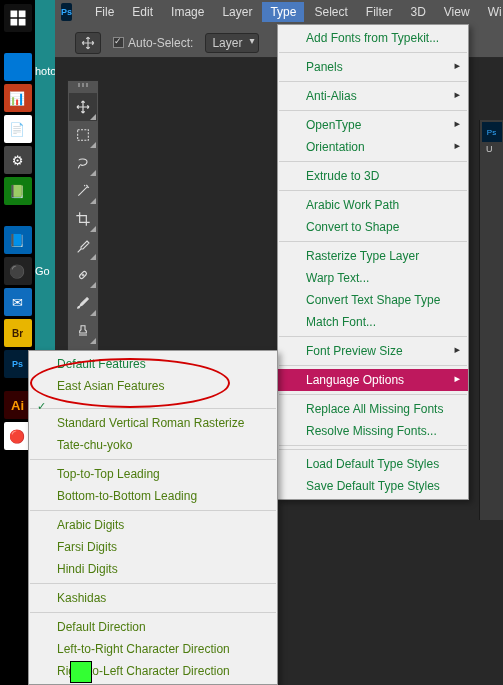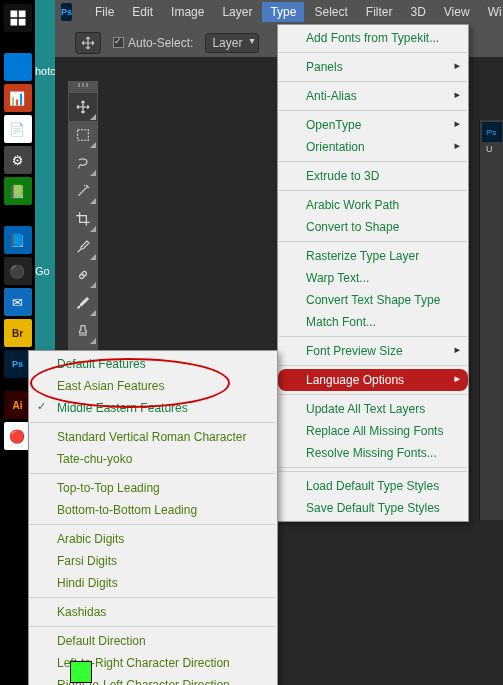--- a/index.html
+++ b/index.html
@@ -42,21 +42,21 @@
 
   
   .rpanel { position:absolute; right:0; top:120px; width:24px; height:400px; background:#3a3a3a; border-left:1px solid #1a1a1a;}
   .rpanel .tab{width:20px;height:20px;margin:2px auto;font-size:8px;color:#31a8ff;background:#001e36;display:flex;align-items:center;justify-content:center;}
   .rpanel .lab{color:#ccc;font-size:9px;writing-mode:horizontal-tb;padding:2 0;}
 
   
   .menu { position: absolute; background: #f0f0f0; border: 1px solid #979797; box-shadow: 3px 3px 6px rgba(0,0,0,0.35); padding: 2px 0; }
   .menu-item { padding: 4px 28px 4px 28px; color: #15803d; cursor: default; white-space: nowrap; position: relative; display:flex; align-items:center;}
   .menu-item.disabled { color: #4d7c0f; }
-  .menu-item.hi { background: #b91c1c; color: #fff; border-radius: 8px; }
+  .menu-item.hi { background: #be185d; color: #fff; }
   .menu-item.hi.hasfly::after { color:#fff; }
   .menu-item.hasfly::after { content: '▸'; position: absolute; right: 8px; top: 3px; font-size: 11px; color:#333;}
   .menu-sep { height: 1px; background: #d0d0d0; margin: 3px 1px; }
   .menu-check { position: absolute; left: 8px; top: 3px; font-size: 11px; }
 
   #type-menu { left: 277px; top: 24px; width: 192px; }
   #lang-menu { left: 28px; top: 350px; width: 250px; }
 
   
   .anno { position: absolute; border: 2px solid #d10000; border-radius: 50%; pointer-events: none; }
@@ -82,21 +82,21 @@
   <div class="ticon" style="background:#c43e1c">📊</div>
   <div class="ticon" style="background:#fff;color:#333">📄</div>
   <div class="ticon" style="background:#444">⚙</div>
   <div class="ticon" style="background:#107c10">📗</div>
   <div class="taskbar-label" style="top:265px">Go</div>
   <div class="ticon" style="margin-top:18px;background:#0063b1">📘</div>
   <div class="ticon" style="background:#222">⚫</div>
   <div class="ticon" style="background:#0f6cbd">✉</div>
   <div class="ticon" style="background:#e8b500;color:#3a1d00;font-size:10px;font-weight:bold">Br</div>
   <div class="ticon" style="background:#001e36;color:#31a8ff;font-size:9px;font-weight:bold">Ps</div>
-  <div class="ticon" style="margin-top:10px;background:#300;color:#f90;font-size:10px;font-weight:bold">Ai</div>
+  <div class="ticon" style="margin-top:10px;background:#300;color:#f90;font-size:13px;font-weight:bold">Ai</div>
   <div class="ticon" style="background:#fff">🔴</div>
 </div>
 
 <div class="ps-window">
   <div class="ps-titlebar">
     <div class="ps-logo">Ps</div>
     <div class="menubar" id="menubar">
         <span>File</span>
         <span>Edit</span>
         <span>Image</span>
@@ -262,23 +262,20 @@
     <div class="menu-sep"></div>
     <div class="menu-item hasfly">
       <span>Font Preview Size</span>
     </div>
     <div class="menu-sep"></div>
     <div class="menu-item hasfly hi">
       <span>Language Options</span>
     </div>
     <div class="menu-sep"></div>
     <div class="menu-item">
-      <span>Update All Text Layers</span>
-    </div>
-    <div class="menu-item">
       <span>Replace All Missing Fonts</span>
     </div>
     <div class="menu-item">
       <span>Resolve Missing Fonts...</span>
     </div>
     <div class="menu-sep"></div>
     <div class="menu-sep"></div>
     <div class="menu-item">
       <span>Load Default Type Styles</span>
     </div>
@@ -289,25 +286,24 @@
 
 <div class="menu" id="lang-menu">
     <div class="menu-item">
       <span>Default Features</span>
     </div>
     <div class="menu-item disabled">
       <span>East Asian Features</span>
     </div>
     <div class="menu-item">
       <span class="menu-check">✓</span>
-      <span>Middle Eastern Features</span>
-    </div>
-    <div class="menu-sep"></div>
-    <div class="menu-item disabled">
-      <span>Standard Vertical Roman Character</span>
+    </div>
+    <div class="menu-sep"></div>
+    <div class="menu-item disabled">
+      <span>Standard Vertical Roman Rasterize</span>
     </div>
     <div class="menu-item disabled">
       <span>Tate-chu-yoko</span>
     </div>
     <div class="menu-sep"></div>
     <div class="menu-item disabled">
       <span>Top-to-Top Leading</span>
     </div>
     <div class="menu-item disabled">
       <span>Bottom-to-Bottom Leading</span>

